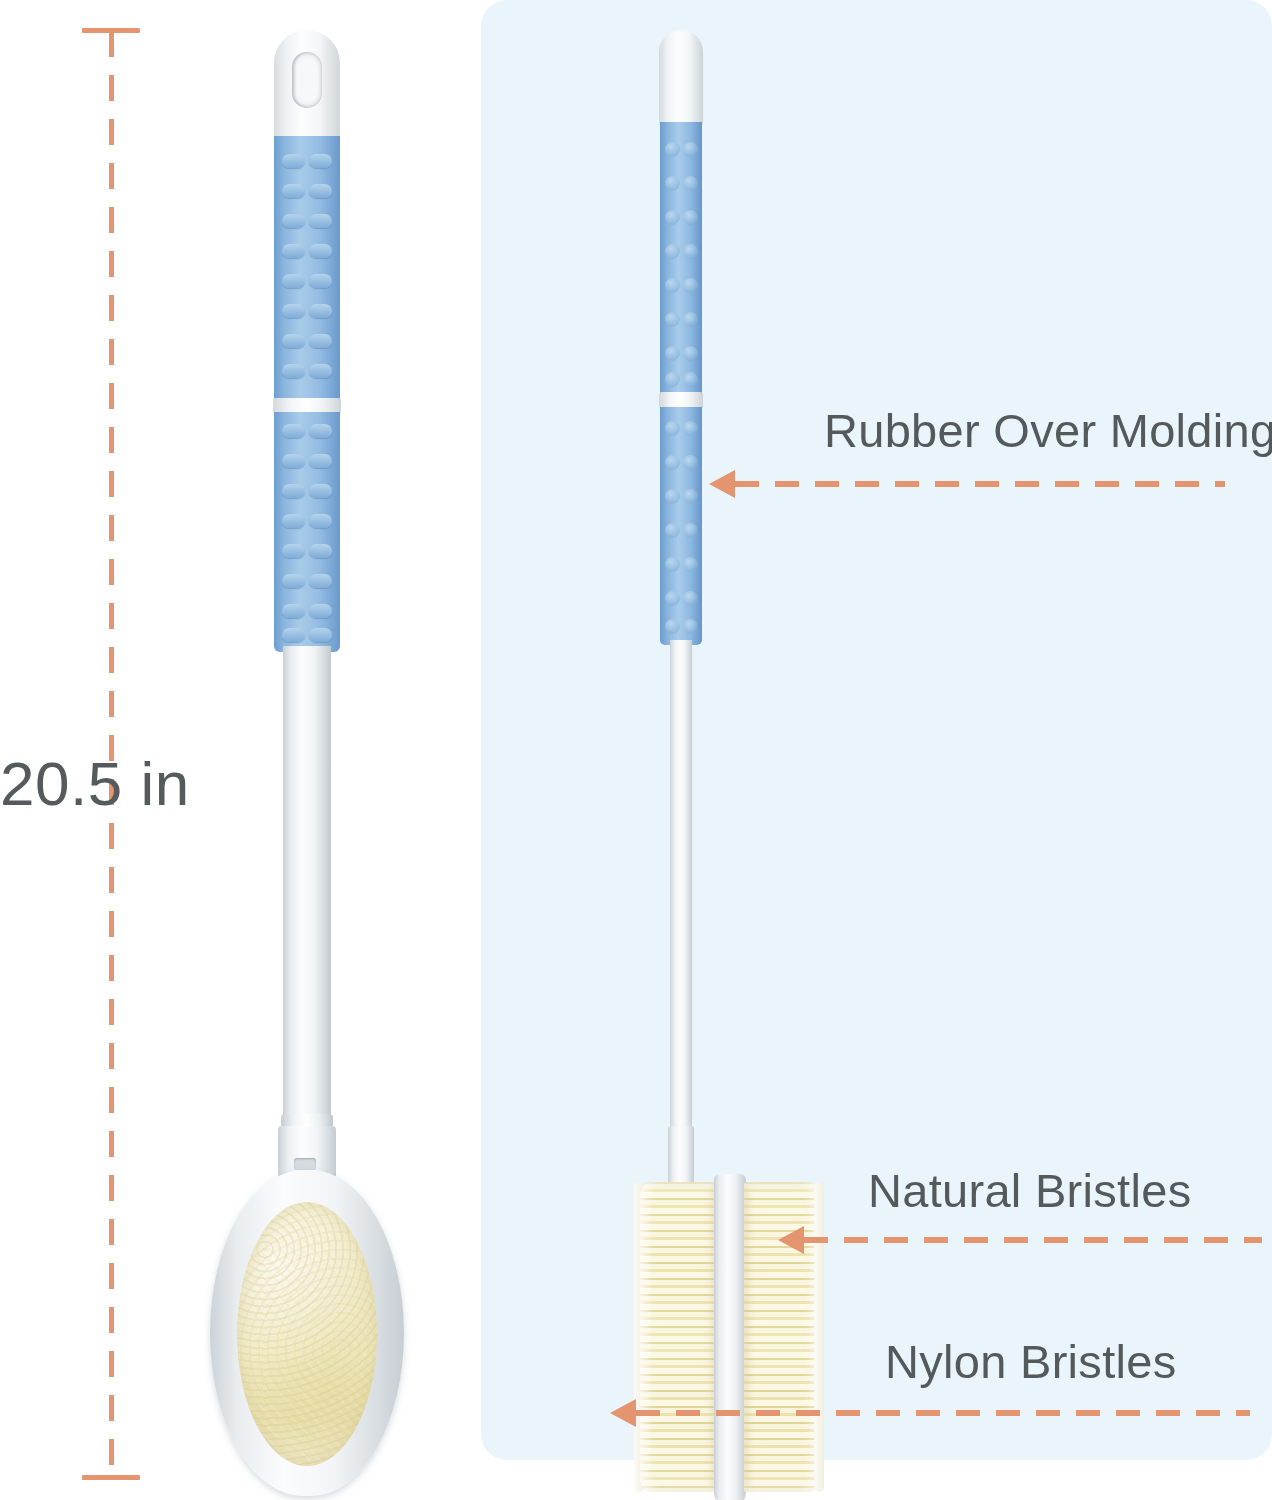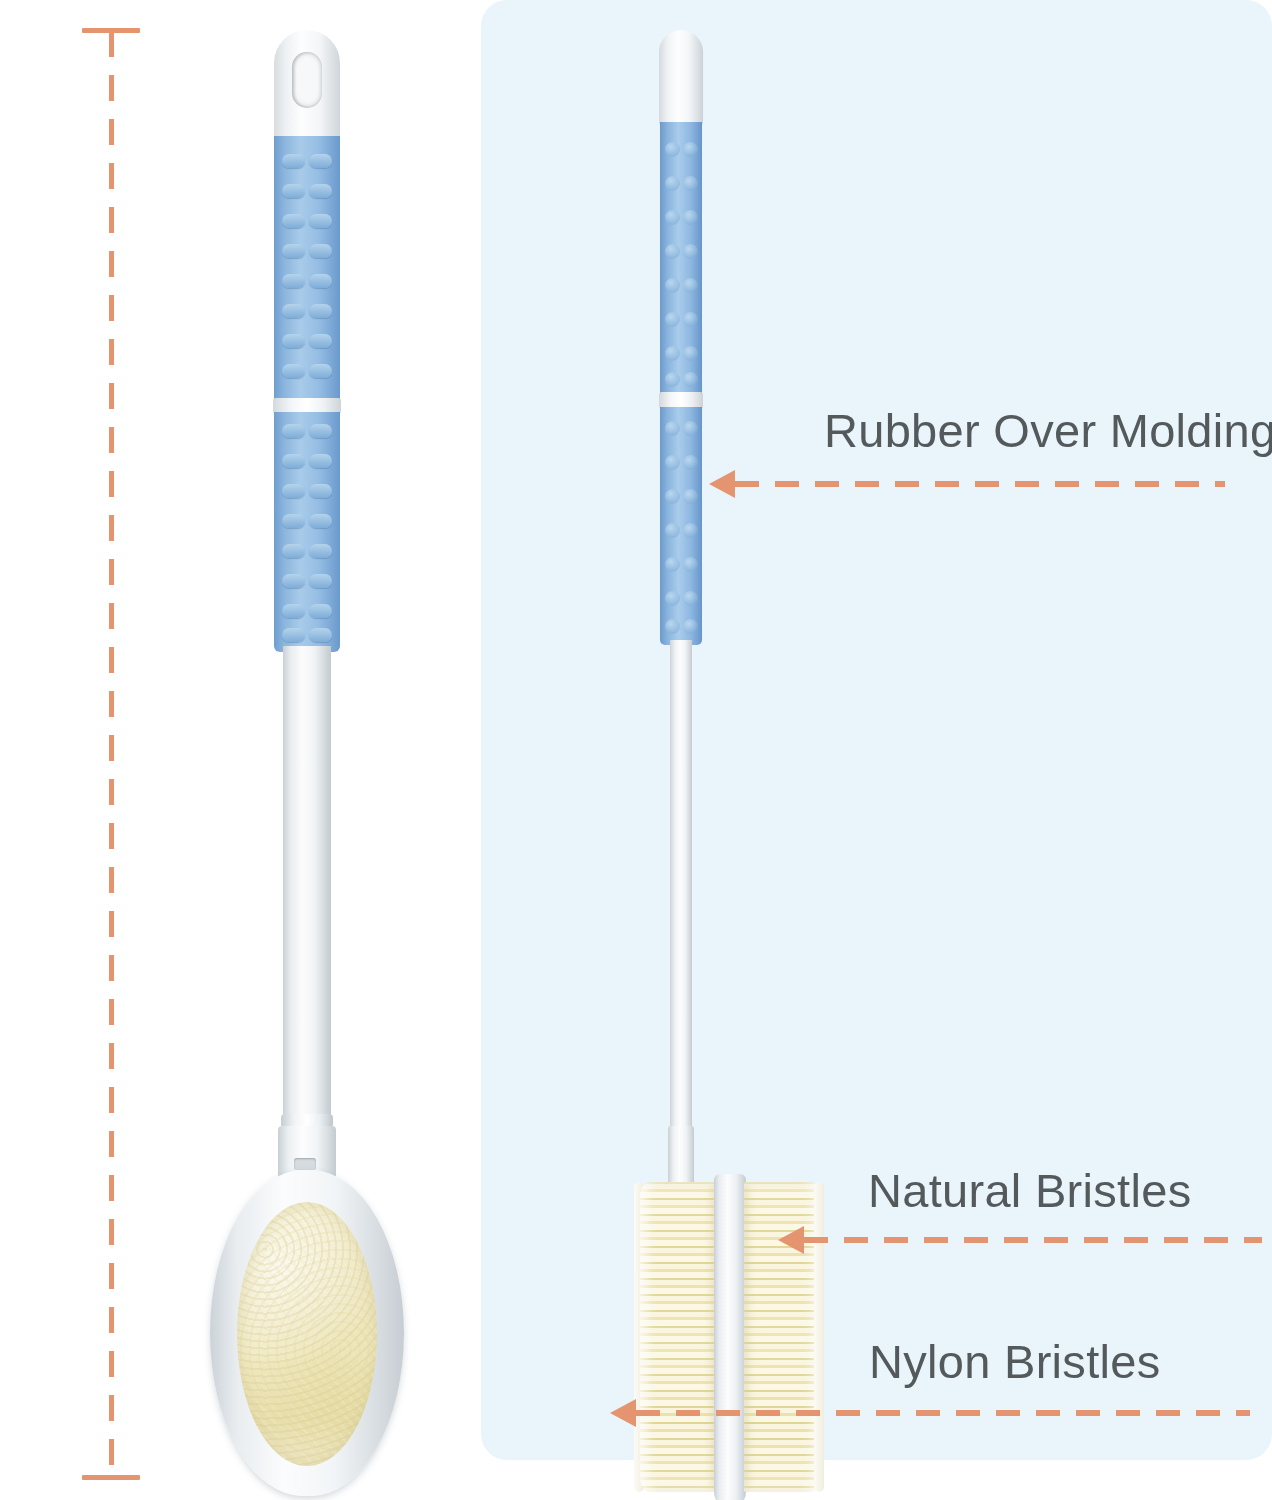--- a/index.html
+++ b/index.html
@@ -312,40 +312,41 @@
   }
 
   #callout-rubber .callout-text { left: 115px; top: 0px; }
   #callout-rubber .callout-arrow { left: 0px; top: 67px; }
   #callout-rubber .callout-dash  { left: 26px; top: 78px; width: 490px; }
 
   #callout-natural .callout-text { left: 90px; top: 0px; }
   #callout-natural .callout-arrow { left: 0px; top: 63px; }
   #callout-natural .callout-dash  { left: 26px; top: 74px; width: 458px; }
 
-  #callout-nylon .callout-text { left: 259px; top: 0px; }
+  #callout-nylon .callout-text { left: 275px; top: 0px; }
   #callout-nylon .callout-arrow { left: 0px; top: 65px; }
   #callout-nylon .callout-dash  { left: 26px; top: 76px; width: 614px; }
 
   #callout-rubber  { left: 709px; top: 403px; }
   #callout-natural { left: 778px; top: 1163px; }
   #callout-nylon   { left: 610px; top: 1334px; }
 </style>
 </head>
 <body>
 
 <div id="stage">
 
   <div id="right-panel"></div>
 
   <div id="measure">
     <div class="measure-cap top"></div>
     <div class="measure-line"></div>
     <div class="measure-cap bot"></div>
   </div>
+  <div id="measure-label">20.5 in</div>
 
   <div class="brush" id="brush-front">
     <div id="lf-cap"></div>
     <div id="lf-hole"></div>
 
     <div id="lf-grip-a">
       <div class="pad" style="left:8px;  top:18px;"></div>
       <div class="pad" style="left:35px; top:18px;"></div>
       <div class="pad" style="left:8px;  top:48px;"></div>
       <div class="pad" style="left:35px; top:48px;"></div>

